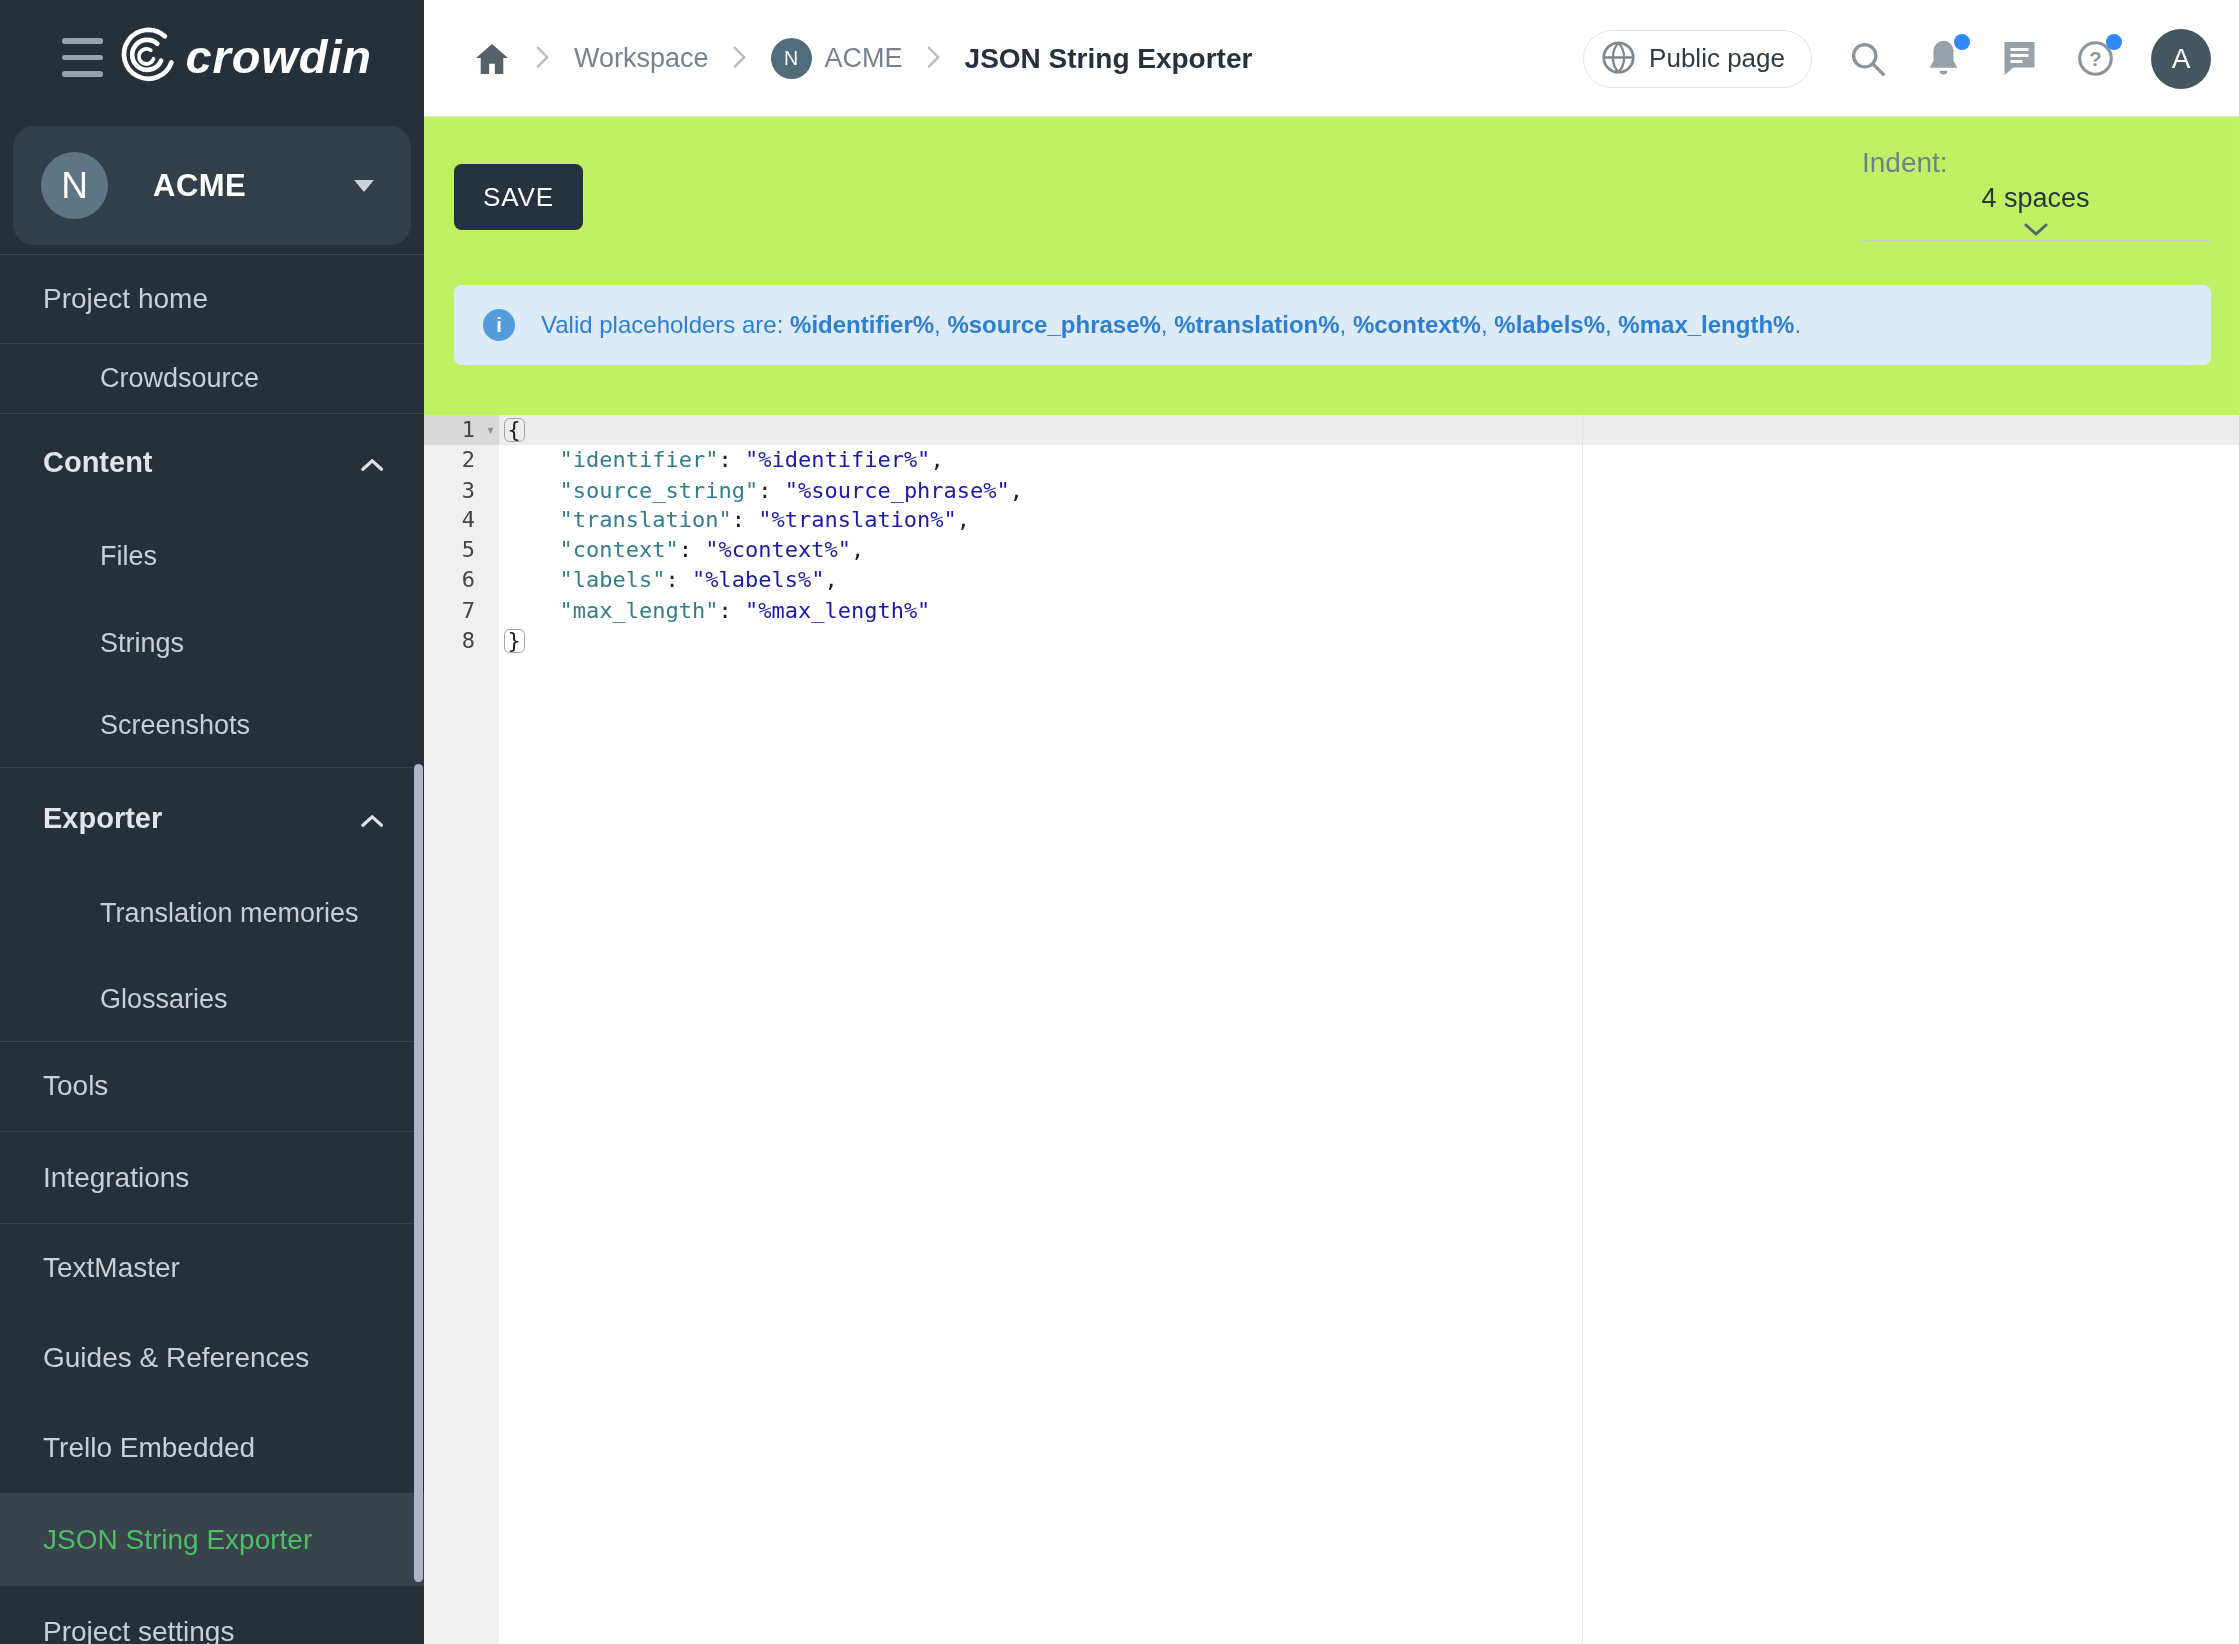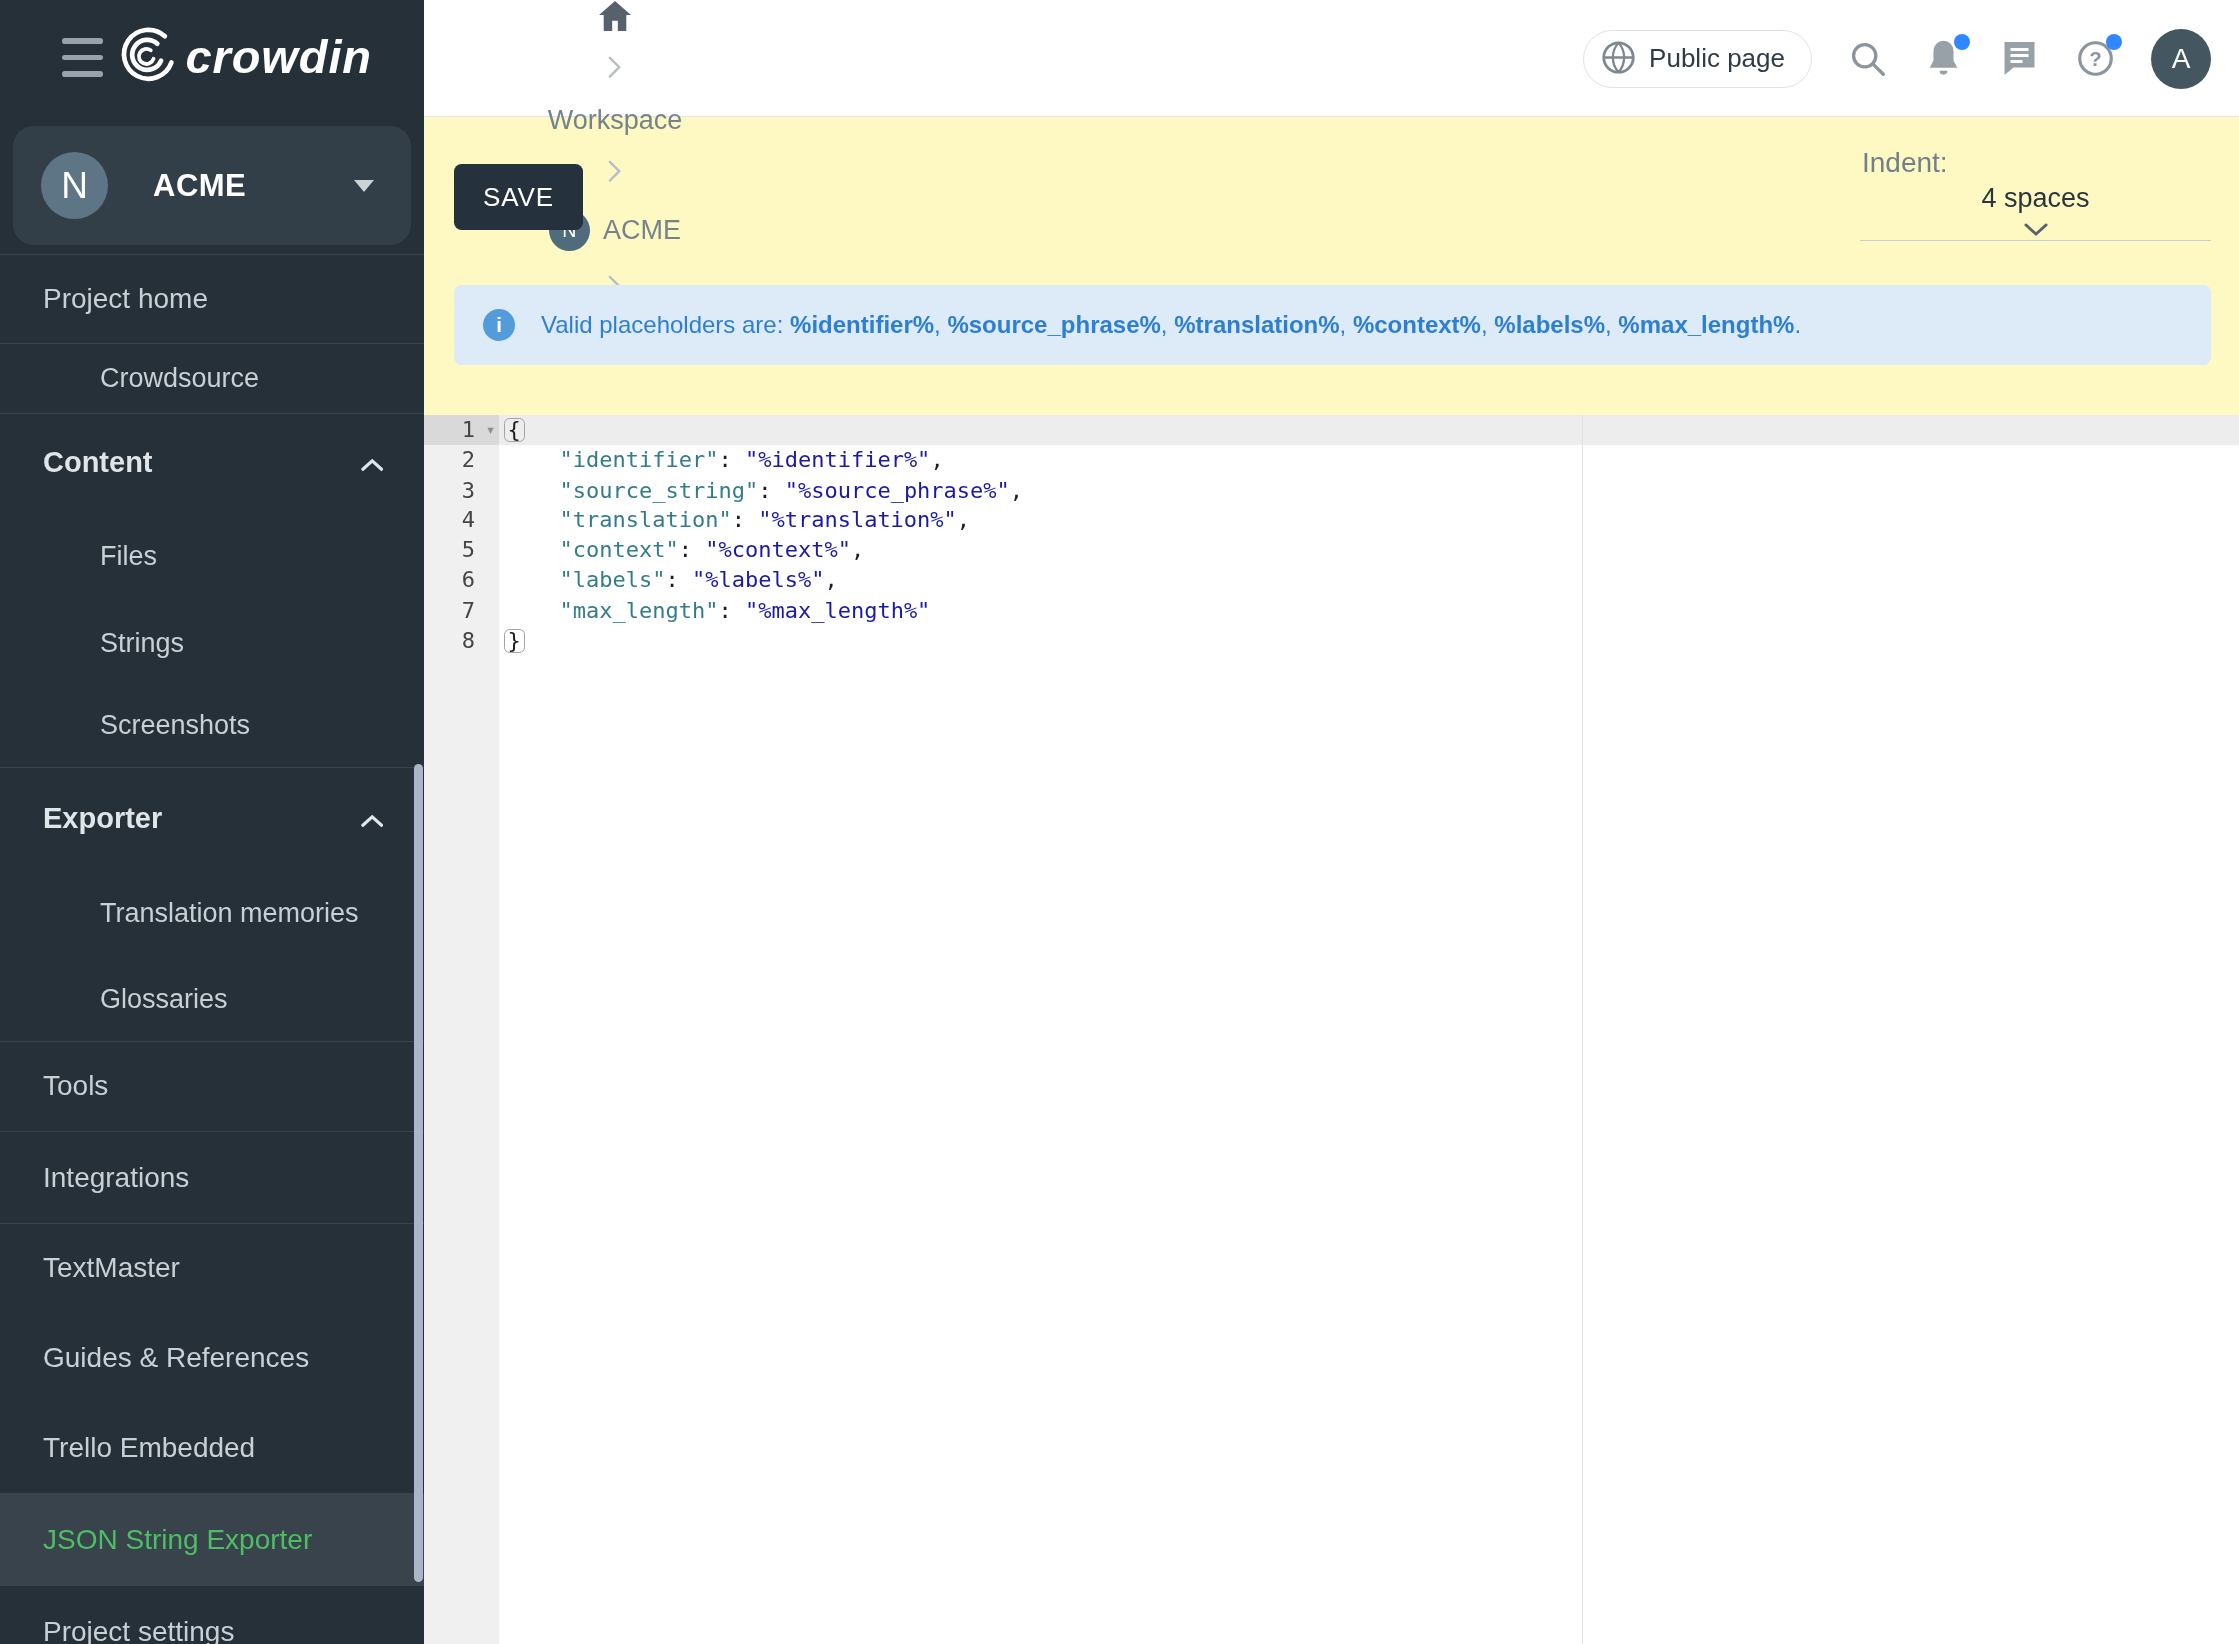--- a/index.html
+++ b/index.html
@@ -1,18 +1,18 @@
 <!DOCTYPE html>
 <html style="font-size:15px"><head>
 <meta charset="utf-8">
 <style>
   html,body{margin:0;padding:0;background:#f4f6f8;}
   *{box-sizing:border-box;}
   .app{position:relative;width:2239px;height:1644px;overflow:hidden;
-       font-family:"Liberation Sans",sans-serif;background:#fef9c3;}
+       font-family:"Liberation Sans",sans-serif;background:#bef264;}
 
   
   .sidebar{position:absolute;left:0;top:0;width:424px;height:1644px;background:#253039;overflow:hidden;}
   .sb-top{position:absolute;left:0;top:0;width:424px;height:117px;display:flex;align-items:center;}
   .hamburger{position:absolute;left:62px;top:38px;width:41px;height:39px;display:flex;flex-direction:column;justify-content:space-between;cursor:pointer;}
   .hamburger span{display:block;height:5.6px;border-radius:2.8px;background:#97a2ab;}
   .logo{position:absolute;left:116px;top:24px;display:flex;align-items:center;gap:7.5px;cursor:pointer;}
   .logo-text{color:#fff;font-size:47px;font-weight:700;font-style:italic;letter-spacing:0.9px;}
   .ws-card{position:absolute;left:13px;top:126px;width:398px;height:119px;background:#333f48;border-radius:20.5px;display:flex;align-items:center;cursor:pointer;}
   .ws-avatar{position:absolute;left:28px;top:26px;width:67px;height:67px;border-radius:50%;background:#5d7584;color:#fff;font-size:37px;display:flex;align-items:center;justify-content:center;}
@@ -21,21 +21,21 @@
   .nav-row{position:absolute;left:0;width:424px;display:flex;align-items:center;color:#c9d0d5;font-size:28px;font-weight:500;cursor:pointer;}
   .nav-row.divided{border-top:0.9px solid rgba(255,255,255,.09);}
   .nav-row.lv1{padding-left:43px;}
   .nav-row.lv2{padding-left:100px;font-weight:400;font-size:27px;}
   .nav-row.section{padding-left:43px;padding-right:41px;font-weight:700;color:#dfe5e8;font-size:29px;justify-content:space-between;}
   .nav-row.active{background:#39434c;color:#4cbe63;}
   .sb-thumb{position:absolute;right:0.9px;top:764px;width:9.3px;height:818px;border-radius:4.7px;background:#aab6c8;cursor:pointer;}
 
   
   .topbar{position:absolute;left:424px;top:0;width:1815px;height:117px;background:#fff;border-bottom:0.9px solid #e3e6e8;}
-  .crumbs{position:absolute;left:47px;top:0;height:117px;display:flex;align-items:center;gap:24px;flex-direction:column;}
+  .crumbs{position:absolute;left:47px;top:0;height:117px;display:flex;align-items:center;gap:24px;}
   .crumb-link{color:#76838e;font-size:27px;cursor:pointer;}
   .crumb-cur{color:#25313e;font-size:28px;font-weight:700;}
   .crumb-avatar{width:41px;height:41px;border-radius:50%;background:#506b7b;color:#fff;font-size:19.6px;display:flex;align-items:center;justify-content:center;}
   .crumb-group{display:flex;align-items:center;gap:13px;cursor:pointer;}
   .tb-right{position:absolute;right:28px;top:0;height:117px;display:flex;align-items:center;gap:35px;}
   .pill{display:flex;align-items:center;gap:13px;height:58px;padding:0 26px 0 17px;border:1.9px solid #e3e3e3;border-radius:29px;cursor:pointer;background:#fff;}
   .pill-label{color:#2f3c46;font-size:26px;font-weight:500;}
   .icon-btn{position:relative;width:41px;height:41px;display:flex;align-items:center;justify-content:center;cursor:pointer;}
   .dot{position:absolute;top:-3.7px;right:-5.6px;width:16px;height:16px;border-radius:50%;background:#2f88ff;}
   .tb-avatar{width:60px;height:60px;border-radius:50%;background:#44565f;color:#fff;font-size:28px;display:flex;align-items:center;justify-content:center;cursor:pointer;}

